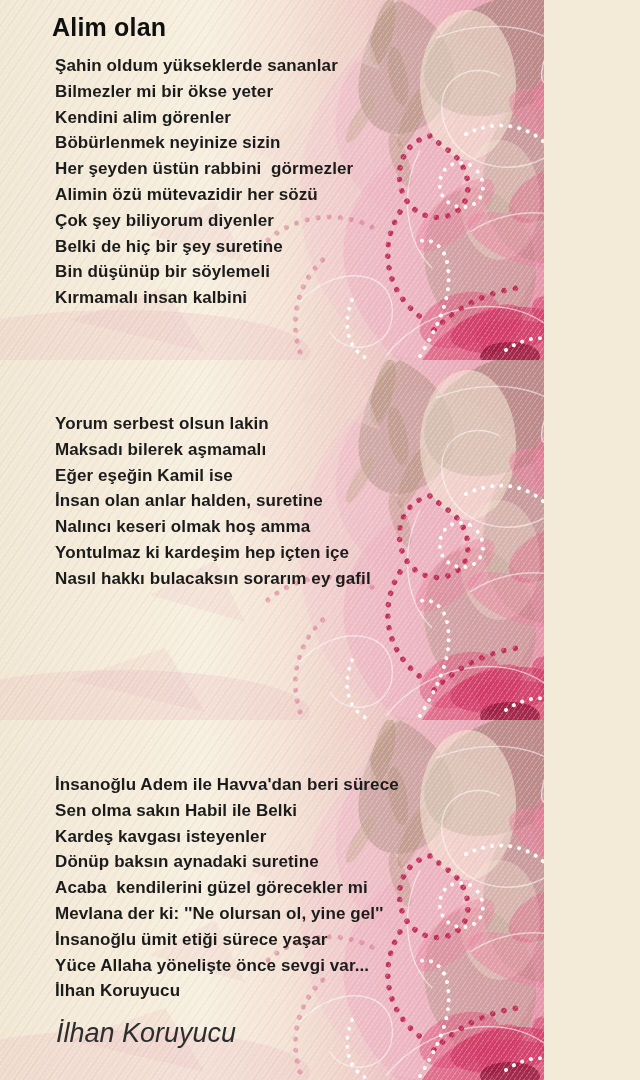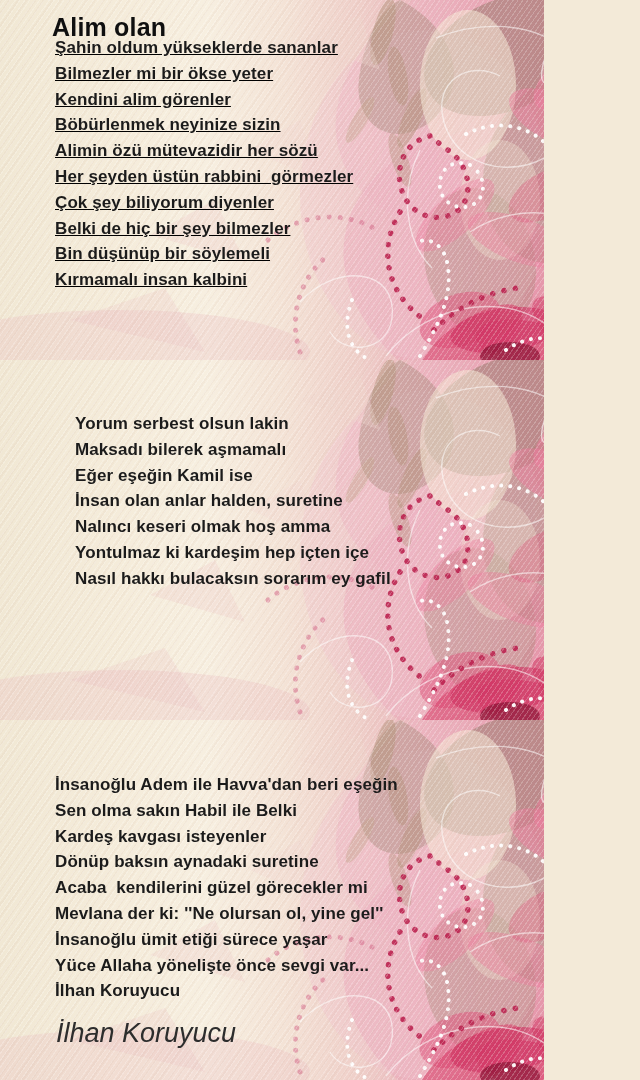--- a/index.html
+++ b/index.html
@@ -25,22 +25,22 @@
       repeating-linear-gradient(125deg, rgba(255,255,255,0.22) 0px, rgba(255,255,255,0.22) 1px, rgba(255,255,255,0) 1px, rgba(255,255,255,0) 4px),
       repeating-linear-gradient(125deg, rgba(190,150,130,0.07) 0px, rgba(190,150,130,0.07) 2px, rgba(190,150,130,0) 2px, rgba(190,150,130,0) 7px);
   }
   .content{position:absolute;inset:0;}
   .poem-title{
     position:absolute;left:52px;top:13px;
     font-size:25px;line-height:28px;font-weight:bold;color:#0f0f0f;
     letter-spacing:0.2px;white-space:pre-wrap;
   }
   .stanza{position:absolute;left:55px;}
-  .stanza-1{top:35px;text-decoration:underline;}
-  .stanza-2{top:411px;margin-left:20px;}
+  .stanza-1{top:53px;}
+  .stanza-2{top:411px;}
   .stanza-3{top:772px;}
   .poem-line{
     font-size:17px;line-height:25.8px;font-weight:bold;color:#1b1b1b;
     white-space:pre-wrap;letter-spacing:0.1px;
   }
   .signature{
     position:absolute;left:56px;top:1016px;
     font-size:27px;line-height:34px;font-style:italic;color:#2d2d2d;
     white-space:pre-wrap;
   }
@@ -157,40 +157,40 @@
   <div class="texture"></div>
 
   <div class="content">
     <div class="poem-title">Alim olan</div>
 
     <div class="stanza stanza-1">
         <div class="poem-line">Şahin oldum yükseklerde sananlar</div>
         <div class="poem-line">Bilmezler mi bir ökse yeter</div>
         <div class="poem-line">Kendini alim görenler</div>
         <div class="poem-line">Böbürlenmek neyinize sizin</div>
+        <div class="poem-line">Her şeyden üstün rabbini  görmezler</div>
         <div class="poem-line">Alimin özü mütevazidir her sözü</div>
-        <div class="poem-line">Her şeyden üstün rabbini  görmezler</div>
         <div class="poem-line">Çok şey biliyorum diyenler</div>
-        <div class="poem-line">Belki de hiç bir şey bilmezler</div>
+        <div class="poem-line">Belki de hiç bir şey suretine</div>
         <div class="poem-line">Bin düşünüp bir söylemeli</div>
         <div class="poem-line">Kırmamalı insan kalbini</div>
       </div>
 
     <div class="stanza stanza-2">
         <div class="poem-line">Yorum serbest olsun lakin</div>
         <div class="poem-line">Maksadı bilerek aşmamalı</div>
         <div class="poem-line">Eğer eşeğin Kamil ise</div>
         <div class="poem-line">İnsan olan anlar halden, suretine</div>
         <div class="poem-line">Nalıncı keseri olmak hoş amma</div>
         <div class="poem-line">Yontulmaz ki kardeşim hep içten içe</div>
         <div class="poem-line">Nasıl hakkı bulacaksın sorarım ey gafil</div>
       </div>
 
     <div class="stanza stanza-3">
-        <div class="poem-line">İnsanoğlu Adem ile Havva'dan beri eşeğin</div>
+        <div class="poem-line">İnsanoğlu Adem ile Havva'dan beri sürece</div>
         <div class="poem-line">Sen olma sakın Habil ile Belki</div>
         <div class="poem-line">Kardeş kavgası isteyenler</div>
         <div class="poem-line">Dönüp baksın aynadaki suretine</div>
         <div class="poem-line">Acaba  kendilerini güzel görecekler mi</div>
         <div class="poem-line">Mevlana der ki: ''Ne olursan ol, yine gel''</div>
         <div class="poem-line">İnsanoğlu ümit etiği sürece yaşar</div>
         <div class="poem-line">Yüce Allaha yönelişte önce sevgi var...</div>
         <div class="poem-line">İlhan Koruyucu</div>
       </div>
 

